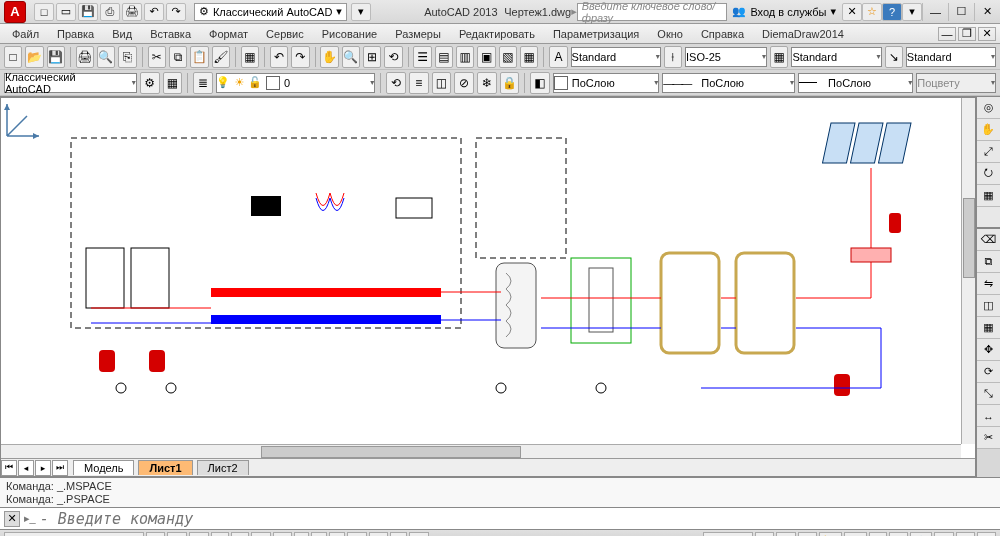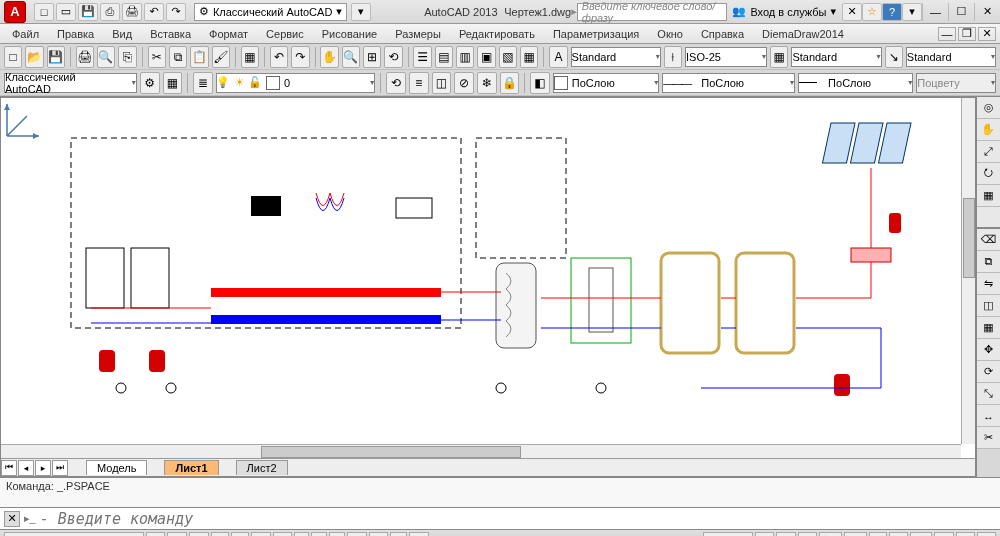--- a/index.html
+++ b/index.html
@@ -34,21 +34,21 @@
 .main { display:flex; height:380px; background:#fff; }
 .canvas { flex:1; background:#fff; position:relative; overflow:hidden; border:1px solid #888;}
 .side-palette { width:24px; background:#d8d8d8; display:flex; flex-direction:column; border-left:1px solid #888;}
 .side-palette .sbtn { height:22px; border-bottom:1px solid #bbb; display:flex; align-items:center; justify-content:center; font-size:11px; background:#e8e8e8;}
 
 
 .canvas svg { position:absolute; left:0; top:0; }
 .ucs { position:absolute; left:8px; bottom:26px; }
 .tabs-row { position:absolute; left:0; bottom:0; height:18px; background:#eee; display:flex; align-items:center; border-top:1px solid #999; width:100%;}
 .tab-btn { width:16px; height:16px; border:1px solid #999; background:#fff; display:flex; align-items:center; justify-content:center; font-size:9px; margin-right:1px;}
-.model-tab { padding:1px 10px; background:#fff; border:1px solid #999; border-bottom:none; font-size:11px; margin-left:17px;}
+.model-tab { padding:1px 10px; background:#fff; border:1px solid #999; border-bottom:none; font-size:11px; margin-left:4px;}
 
 
 .hscroll { position:absolute; bottom:18px; left:0; right:14px; height:14px; background:#eee; border-top:1px solid #aaa; display:flex;}
 .hscroll .thumb { width:260px; height:12px; margin:1px 0 0 260px; background:#ccc; border:1px solid #999;}
 .vscroll { position:absolute; right:0; top:0; bottom:32px; width:14px; background:#eee; border-left:1px solid #aaa;}
 .vscroll .thumb { width:12px; height:80px; margin:100px 0 0 1px; background:#ccc; border:1px solid #999;}
 
 
 .cmdhist { height:30px; background:#f8f8f8; border-top:1px solid #888; padding:2px 6px; font-family:Consolas,monospace; font-size:11px; color:#333; line-height:13px;}
 .cmdline { height:22px; background:#fff; border-top:1px solid #888; display:flex; align-items:center; padding:0 4px; gap:4px;}
@@ -320,20 +320,21 @@
     <div class="sbtn">▦</div>
     <div class="sbtn">✥</div>
     <div class="sbtn">⟳</div>
     <div class="sbtn">⤡</div>
     <div class="sbtn">↔</div>
     <div class="sbtn">✂</div>
   </div>
 </div>
 
 <div class="cmdhist">
+  <div>Команда: _.MSPACE</div>
   <div>Команда: _.PSPACE</div>
 </div>
 <div class="cmdline">
   <span style="width:16px;height:16px;background:#ddd;border:1px solid #999;display:flex;align-items:center;justify-content:center;">✕</span>
   <span style="color:#777;">▸_</span>
   <input placeholder="- Введите команду" style="">
 </div>
 
 <div class="statusbar">
   <div class="sb-cell" style="width:140px;"></div>

